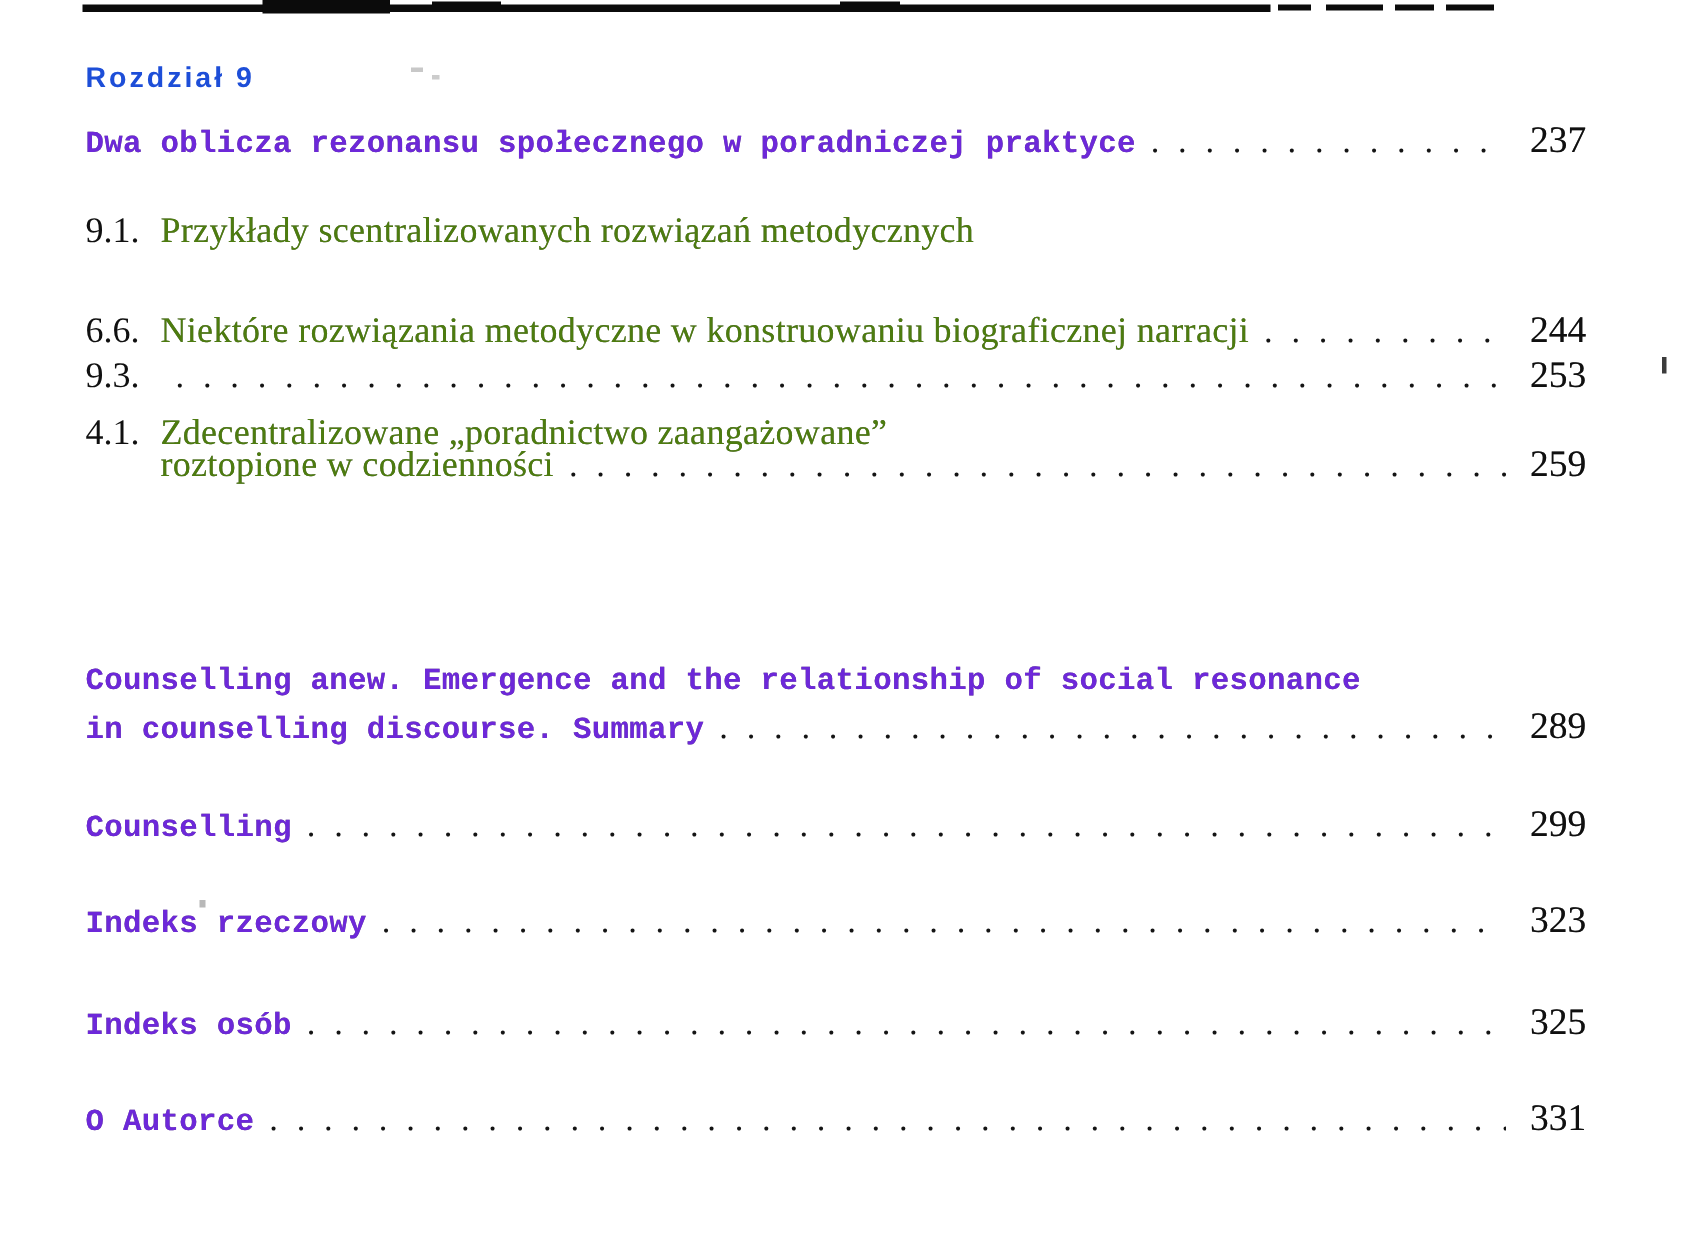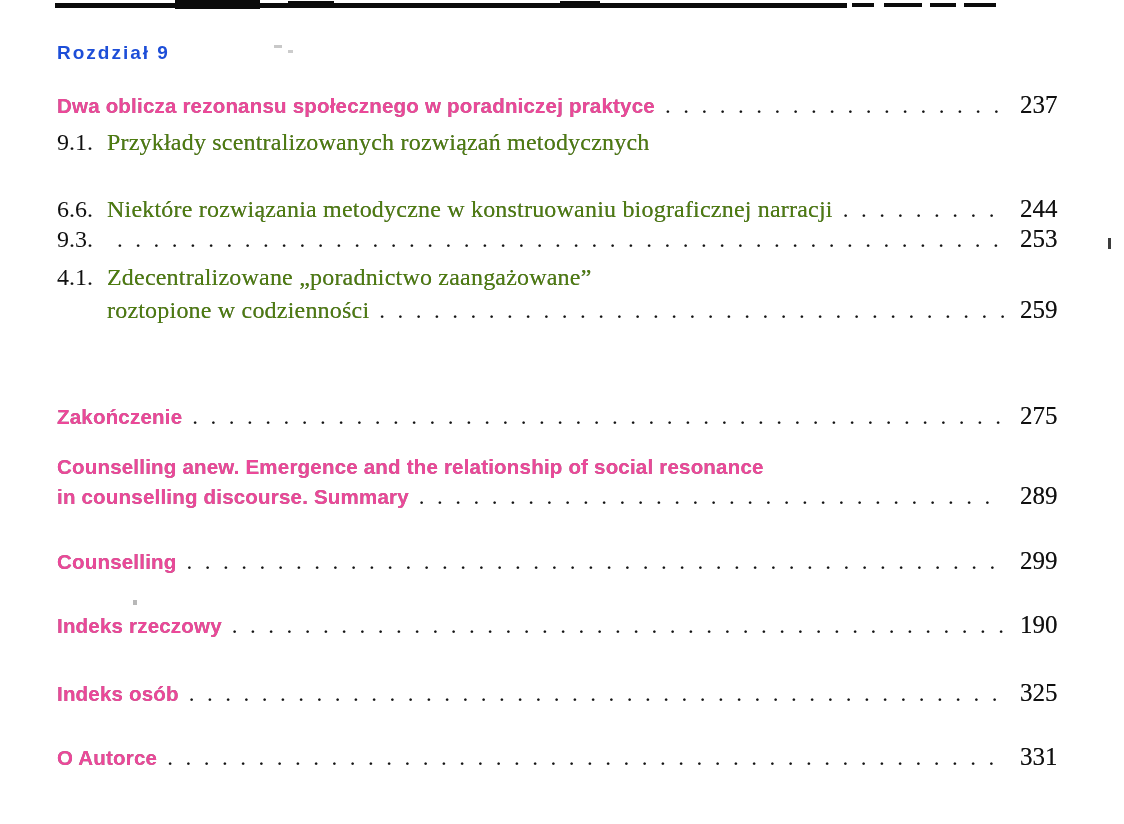--- a/index.html
+++ b/index.html
@@ -17,30 +17,30 @@
     font-family:"Liberation Sans",sans-serif;font-weight:bold;
     font-size:19px;letter-spacing:2px;color:#1d4ed8;line-height:26px;
     white-space:nowrap;
   }
   
   .row{
     position:absolute;left:57px;right:50px;
     display:flex;align-items:baseline;line-height:28px;height:28px;
   }
   .num{
-    flex:0 0 50px;font-size:24px;color:#101010;white-space:nowrap;
+    flex:0 0 50px;font-size:24px;color:#101010;white-space:nowrap;margin-top:12px;
   }
   .indent{flex:0 0 50px;}
   .label{
     white-space:nowrap;font-size:24px;letter-spacing:0.2px;color:#4d7c0f;
     text-shadow:0 0 0.4px rgba(0,0,0,0.55);
   }
   .label.sans{
-    font-family:Liberation Sans, sans-serif;font-weight:bold;
-    font-size:20.5px;letter-spacing:0.2px;color:#ec4899;margin-top:12px;
+    font-family:Liberation Mono, monospace;font-weight:bold;
+    font-size:20.5px;letter-spacing:0.2px;color:#6d28d9;
   }
   .dots{
     flex:1 1 auto;overflow:hidden;white-space:nowrap;
     font-size:23px;color:#141414;margin:0 16px 0 10px;min-width:0;
   }
   .dots::after{
     content:"......................................................................";
     letter-spacing:12.5px;
   }
   .page-num{
@@ -98,46 +98,41 @@
     <span class="label">Zdecentralizowane „poradnictwo zaangażowane”</span>
   </div>
 
   <div class="row" style="top:296px">
     <span class="indent"></span>
     <span class="label">roztopione w codzienności</span>
     <span class="dots"></span>
     <span class="page-num">259</span>
   </div>
 
-  <div class="row" style="top:391px">
-    <span class="label sans">Zakończenie</span>
-    <span class="dots"></span>
-    <span class="page-num">275</span>
-  </div>
 
   <div class="row" style="top:441px">
     <span class="label sans">Counselling anew. Emergence and the relationship of social resonance</span>
   </div>
 
   <div class="row" style="top:471px">
     <span class="label sans">in counselling discourse. Summary</span>
     <span class="dots"></span>
     <span class="page-num">289</span>
   </div>
 
   <div class="row" style="top:536px">
     <span class="label sans">Counselling</span>
     <span class="dots"></span>
     <span class="page-num">299</span>
   </div>
 
   <div class="row" style="top:600px">
     <span class="label sans">Indeks rzeczowy</span>
     <span class="dots"></span>
-    <span class="page-num">190</span>
+    <span class="page-num">323</span>
   </div>
 
   <div class="row" style="top:668px">
     <span class="label sans">Indeks osób</span>
     <span class="dots"></span>
     <span class="page-num">325</span>
   </div>
 
   <div class="row" style="top:732px">
     <span class="label sans">O Autorce</span>

